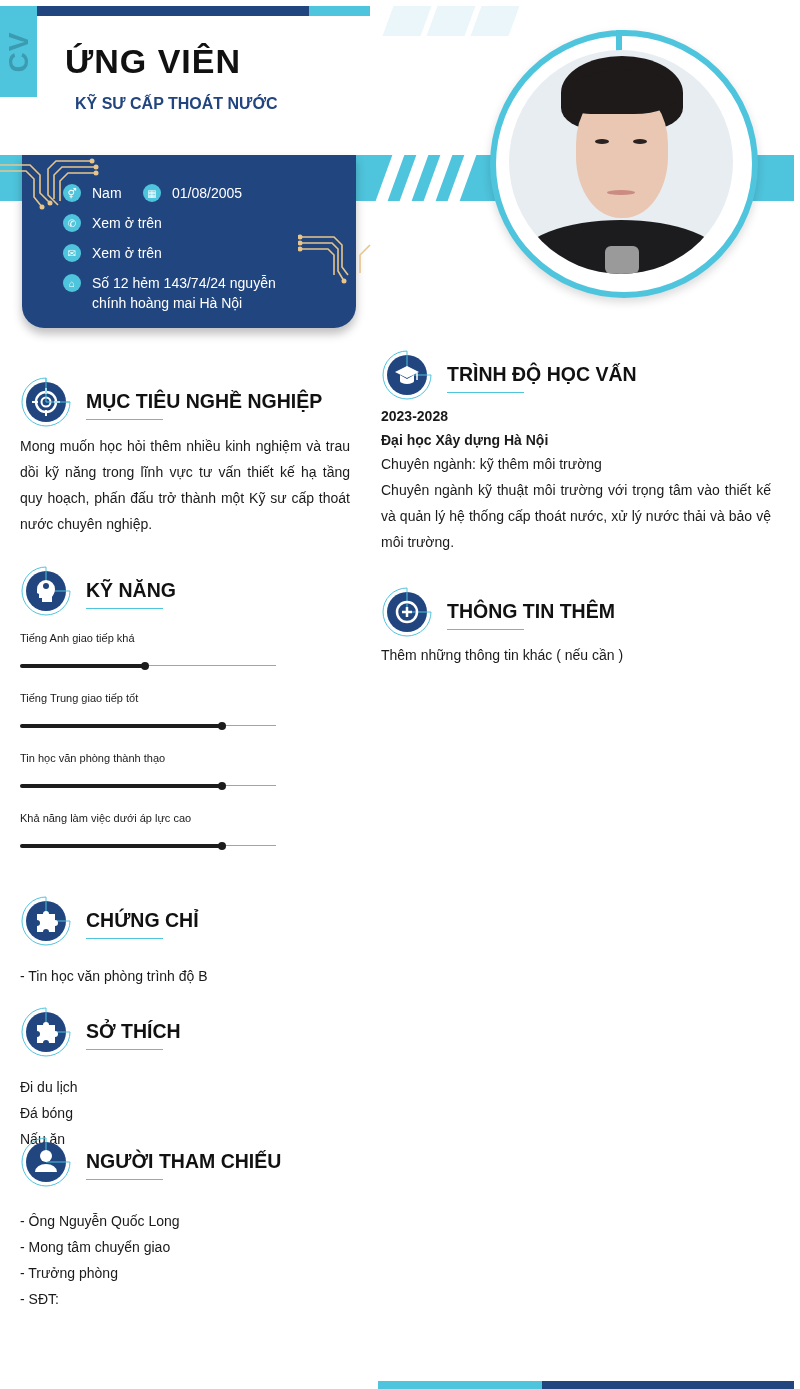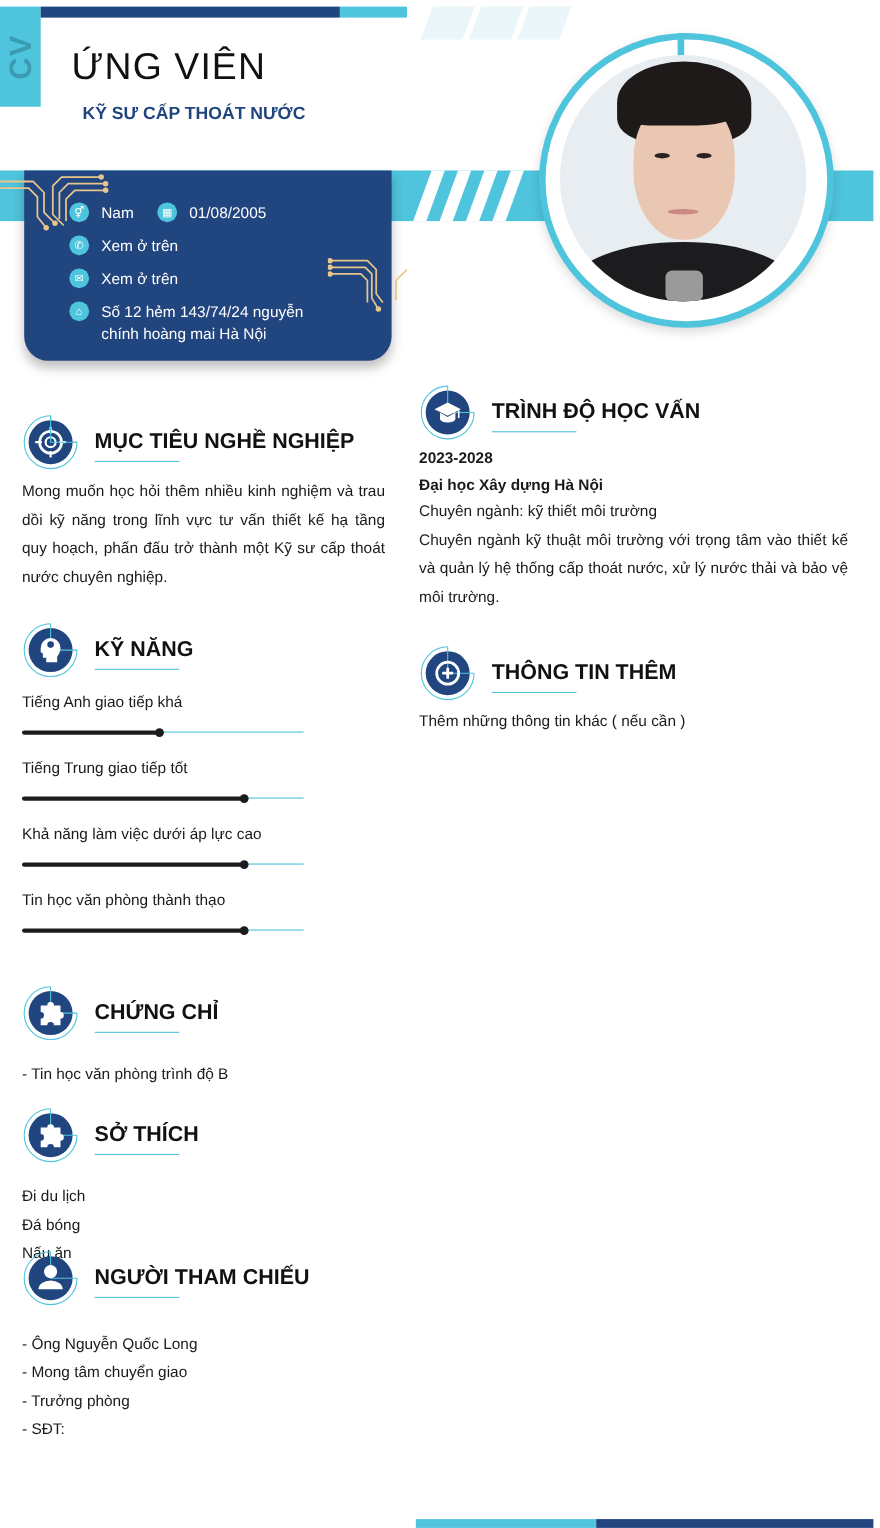--- a/index.html
+++ b/index.html
@@ -8,21 +8,21 @@
 
   
   .cv-tab { position: absolute; left: 0; top: 6px; width: 37px; height: 91px; background: #4fc4dd; }
   .cv-tab span { position: absolute; left: 50%; top: 50%; transform: translate(-50%,-50%) rotate(-90deg);
                  font-size: 28px; font-weight: bold; color: #3a9bb1; letter-spacing: 1px; white-space: nowrap; }
   .top-bar-dark { position: absolute; left: 37px; top: 6px; width: 272px; height: 10px; background: #21457f; }
   .top-bar-light { position: absolute; left: 309px; top: 6px; width: 61px; height: 10px; background: #4fc4dd; }
   .ghost-stripes { position: absolute; left: 380px; top: 6px; width: 140px; height: 30px; }
   .ghost-stripes i { position: absolute; top: 0; height: 30px; width: 38px; background: #eaf6fa; transform: skewX(-20deg); }
 
-  .name { position: absolute; left: 65px; top: 42px; font-size: 34px; font-weight: normal; color: #111; letter-spacing: 1px; }
+  .name { position: absolute; left: 65px; top: 42px; font-size: 34px; font-weight: bold; color: #111; letter-spacing: 1px; }
   .job { position: absolute; left: 75px; top: 95px; font-size: 16px; font-weight: bold; color: #21457f; }
 
   
   .ribbon { position: absolute; left: 0; top: 155px; width: 794px; height: 46px; background: #4fc4dd; }
   .ribbon-gap { position: absolute; left: 356px; top: 155px; width: 110px; height: 46px; }
   .ribbon-gap i { position: absolute; top: 0; width: 12px; height: 46px; background: #fff; transform: skewX(-20deg); }
 
   
   .info-card { position: absolute; left: 22px; top: 155px; width: 334px; height: 173px; background: #21457f;
                border-radius: 0 0 22px 22px; box-shadow: 0 6px 10px rgba(0,0,0,0.25); }
@@ -48,21 +48,21 @@
 
   
   .section { position: absolute; }
   .sec-head { position: relative; height: 52px; }
   .sec-icon { position: absolute; left: 0; top: 0; width: 52px; height: 52px; }
   .sec-title { position: absolute; left: 66px; top: 14px; font-size: 19.5px; font-weight: bold; color: #111; white-space: nowrap; }
   .sec-underline { position: absolute; left: 66px; top: 43px; width: 77px; height: 1px; background: #4fc4dd; }
   .sec-body { font-size: 14px; line-height: 26px; color: #1a1a1a; }
 
   .skill { margin-top: 6px; }
-  .skill-label { font-size: 14px; line-height: 18px; }
+  .skill-label { font-size: 11px; line-height: 18px; }
   .skill-track { position: relative; width: 256px; height: 10px; margin-top: 14px; margin-bottom: 18px; }
   .skill-track .line { position: absolute; left: 0; right: 0; top: 4px; height: 1px; background: #4fc4dd; }
   .skill-track .fill { position: absolute; left: 0; top: 3px; height: 4px; background: #1c1c1c; border-radius: 2px; }
   .skill-track .knob { position: absolute; top: 1px; width: 8px; height: 8px; border-radius: 50%; background: #1c1c1c; }
 
   .bottom-light { position: absolute; left: 378px; top: 1381px; width: 164px; height: 8px; background: #4fc4dd; }
   .bottom-dark { position: absolute; left: 542px; top: 1381px; width: 252px; height: 8px; background: #21457f; }
 </style>
 </head>
 <body>
@@ -198,35 +198,35 @@
       </div>
       <div class="skill">
         <div class="skill-label">Tiếng Trung giao tiếp tốt</div>
         <div class="skill-track">
           <div class="line"></div>
           <div class="fill" style="width:79%"></div>
           <div class="knob" style="left:calc(79% - 4px)"></div>
         </div>
       </div>
       <div class="skill">
+        <div class="skill-label">Tin học văn phòng thành thạo</div>
+        <div class="skill-track">
+          <div class="line"></div>
+          <div class="fill" style="width:79%"></div>
+          <div class="knob" style="left:calc(79% - 4px)"></div>
+        </div>
+      </div>
+      <div class="skill">
         <div class="skill-label">Khả năng làm việc dưới áp lực cao</div>
         <div class="skill-track">
           <div class="line"></div>
           <div class="fill" style="width:79%"></div>
           <div class="knob" style="left:calc(79% - 4px)"></div>
         </div>
       </div>
-      <div class="skill">
-        <div class="skill-label">Tin học văn phòng thành thạo</div>
-        <div class="skill-track">
-          <div class="line"></div>
-          <div class="fill" style="width:79%"></div>
-          <div class="knob" style="left:calc(79% - 4px)"></div>
-        </div>
-      </div>
     </div>
 </div>
 
 <div class="section" style="left:20px;top:895px;width:300px">
   <div class="sec-head">
     <svg class="sec-icon" viewBox="0 0 52 52">
       <circle cx="26" cy="26" r="20" fill="#21457f"></circle>
       <path d="M26 2 A24 24 0 1 0 50 26" fill="none" stroke="#4fc4dd" stroke-width="1"></path>
       <path d="M26 2 V26 H50" fill="none" stroke="#4fc4dd" stroke-width="1"></path>
       <path d="M17 19 h6 a3 3 0 1 1 6 0 h6 v6 a3 3 0 1 1 0 6 v6 h-6 a3 3 0 1 0 -6 0 h-6 v-6 a3 3 0 1 0 0 -6 z" fill="#fff"></path>
@@ -286,21 +286,21 @@
       <path d="M14 23 L26 17 L38 23 L26 29 Z" fill="#fff"></path>
       <path d="M19 26 V32 a7 3 0 0 0 14 0 V26 L26 30 Z" fill="#fff"></path>
       <path d="M36 24 V31" stroke="#fff" stroke-width="1.5"></path>
     </svg>
     <div class="sec-title">TRÌNH ĐỘ HỌC VẤN</div>
     <div class="sec-underline"></div>
   </div>
   <div class="sec-body" style="margin-top:3px;line-height:24px">
     <div style="font-weight:bold">2023-2028</div>
     <div style="font-weight:bold">Đại học Xây dựng Hà Nội</div>
-    <div>Chuyên ngành: kỹ thiết môi trường</div>
+    <div>Chuyên ngành: kỹ thêm môi trường</div>
     <p style="line-height:26px;text-align:justify;margin-top:1px">Chuyên ngành kỹ thuật môi trường với trọng tâm vào thiết kế và quản lý hệ thống cấp thoát nước, xử lý nước thải và bảo vệ môi trường.</p>
   </div>
 </div>
 
 <div class="section" style="left:381px;top:586px;width:390px">
   <div class="sec-head">
     <svg class="sec-icon" viewBox="0 0 52 52">
       <circle cx="26" cy="26" r="20" fill="#21457f"></circle>
       <path d="M26 2 A24 24 0 1 0 50 26" fill="none" stroke="#4fc4dd" stroke-width="1"></path>
       <path d="M26 2 V26 H50" fill="none" stroke="#4fc4dd" stroke-width="1"></path>

